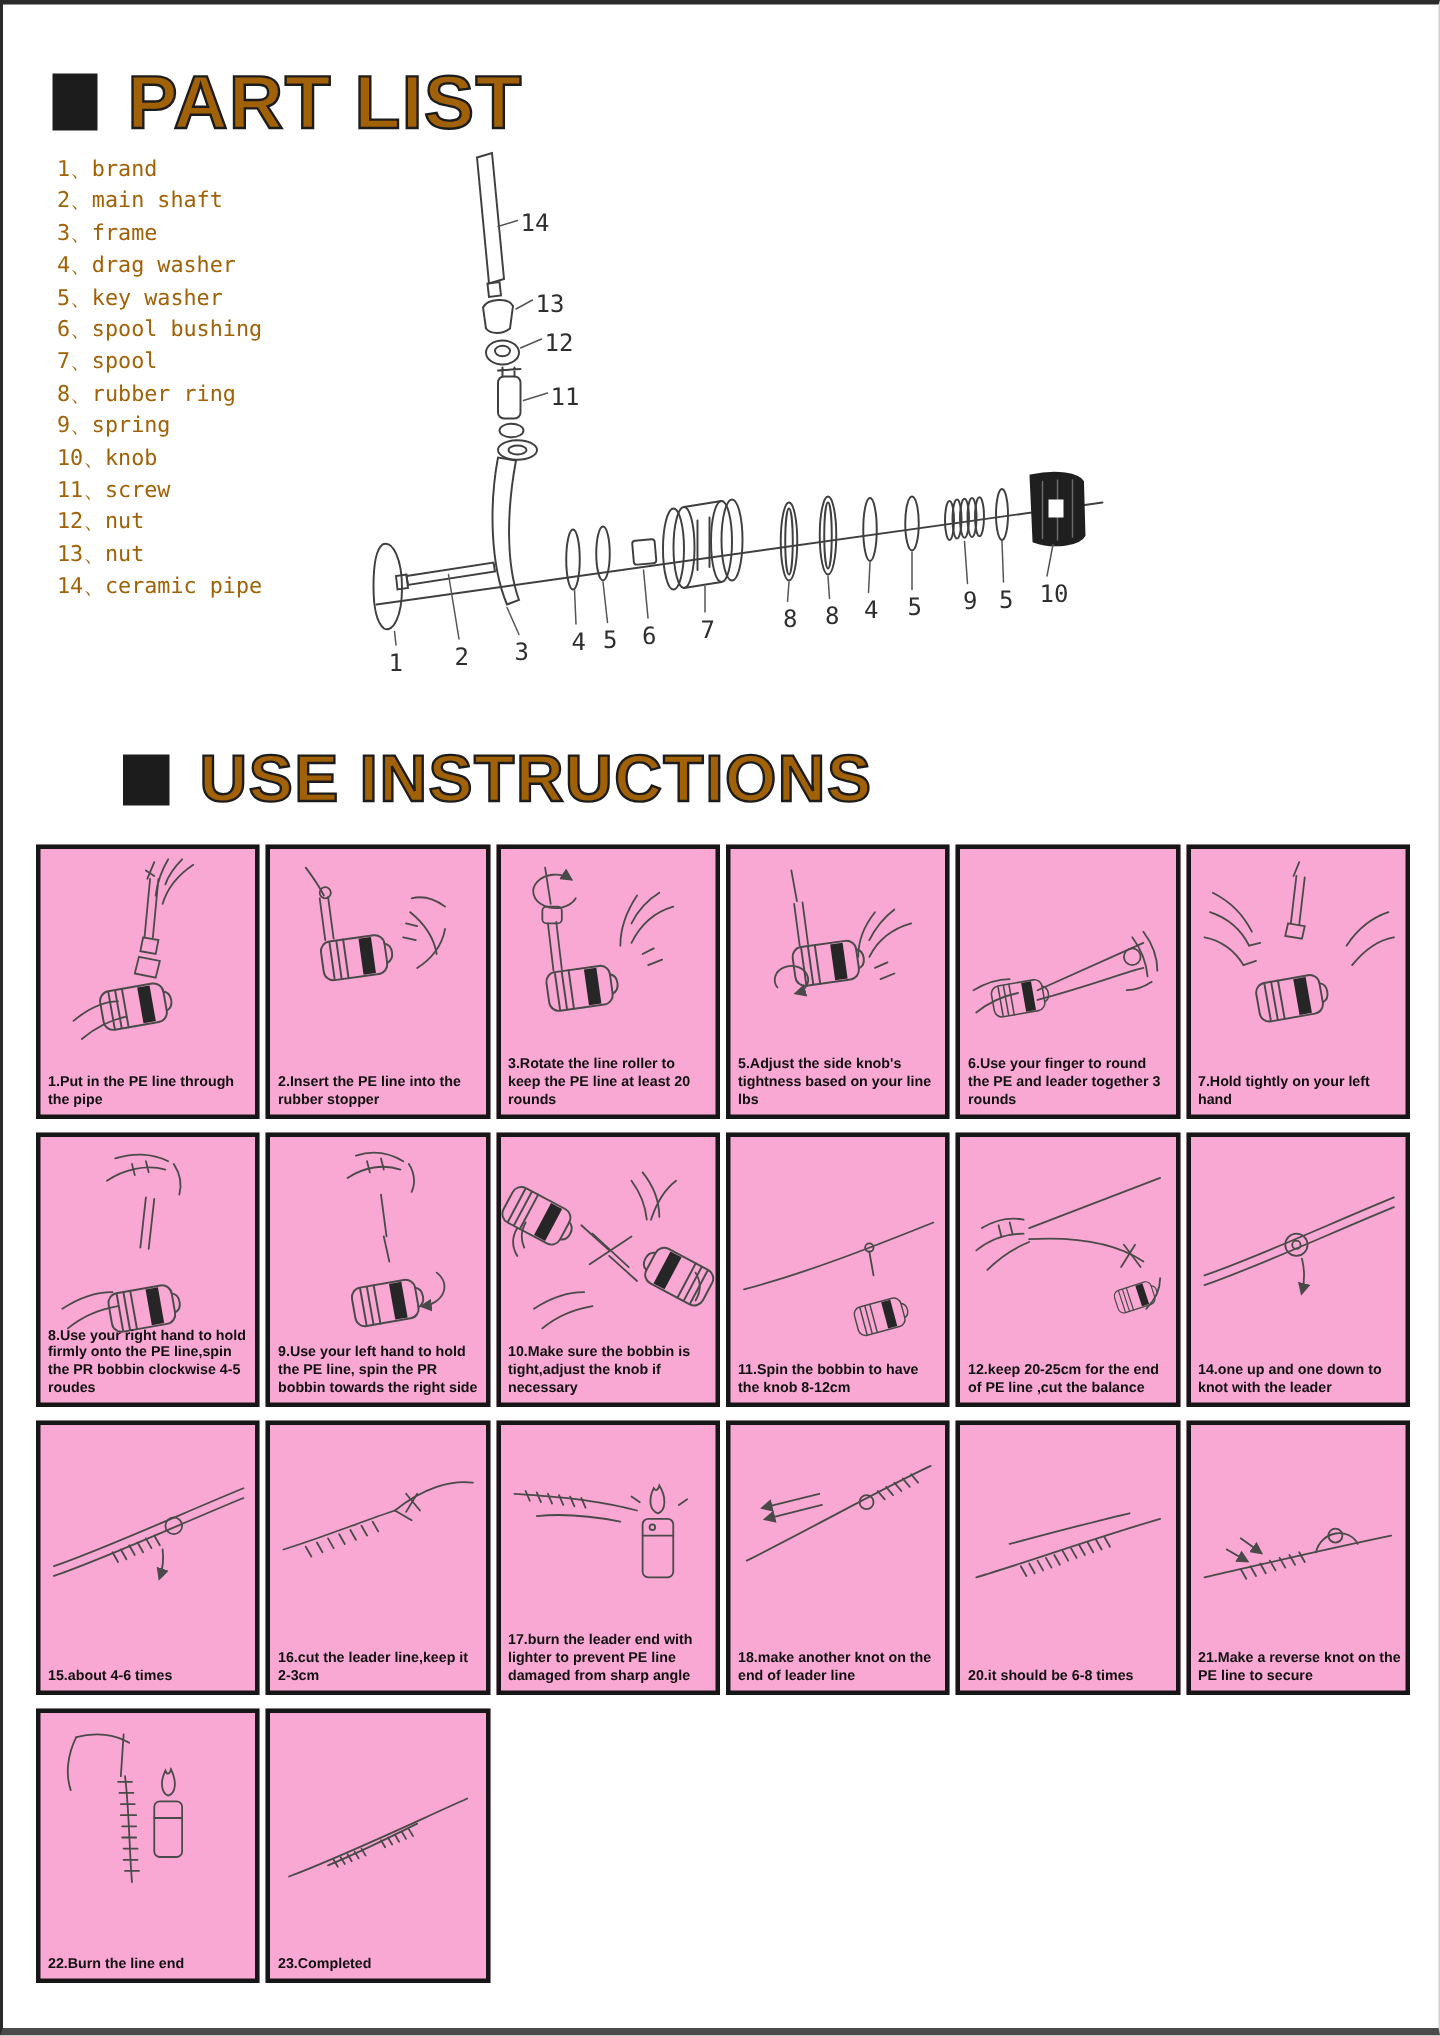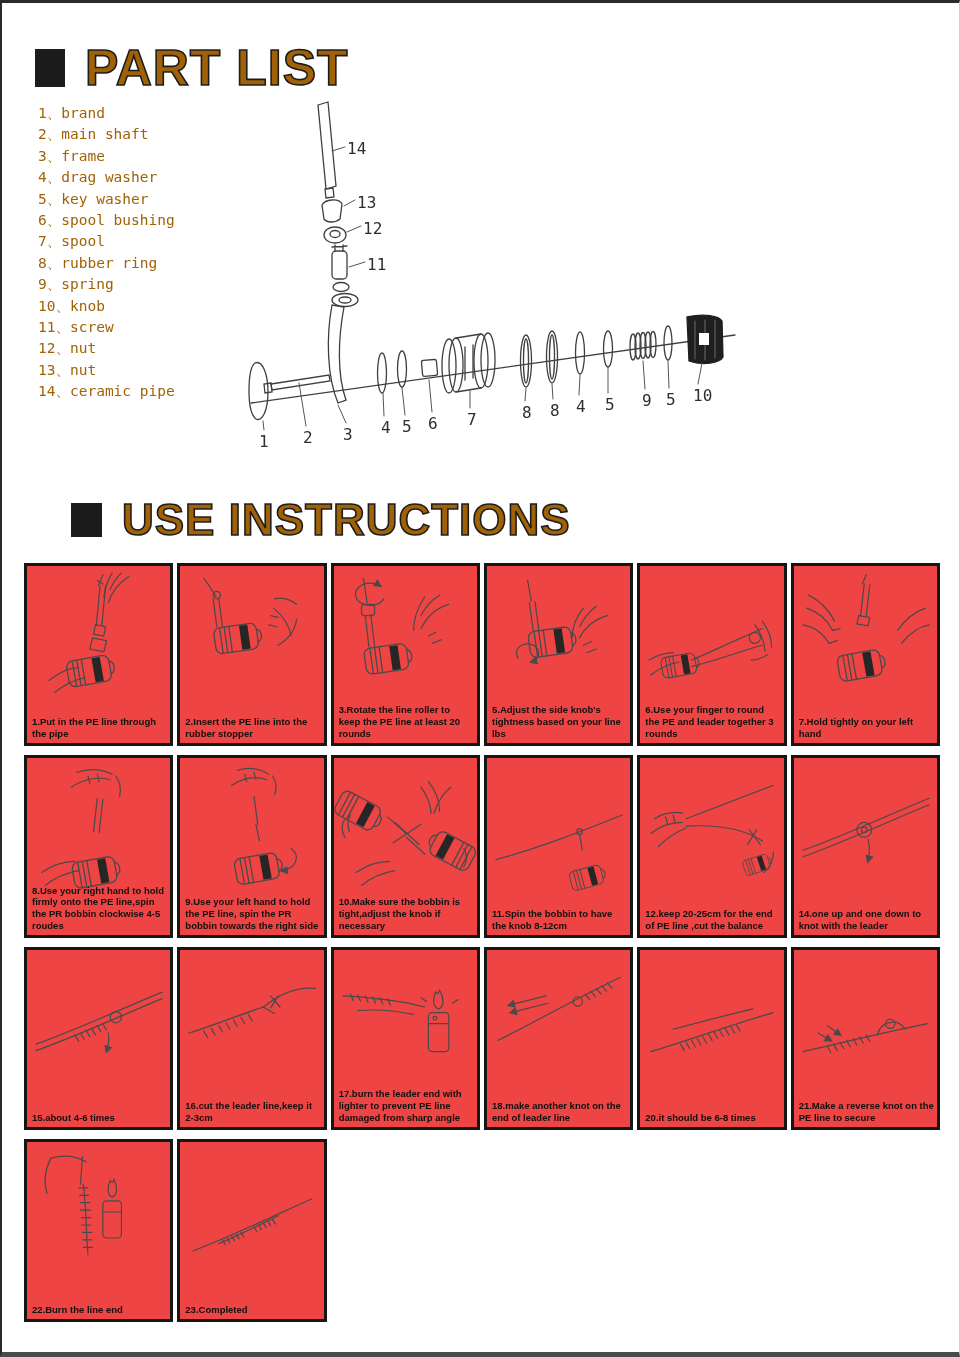--- a/index.html
+++ b/index.html
@@ -22,21 +22,21 @@
   }
   .section-title .bullet{background:#1c1c1c;display:inline-block;}
   .section-title h1{
     margin:0;font-weight:700;letter-spacing:1px;color:#a16207;
     -webkit-text-stroke:1.6px #1c1c1c;
     font-family:"Liberation Sans",sans-serif;
   }
   #part-title{left:33px;top:36px;}
   #part-title .bullet{width:30px;height:38px;}
   #part-title h1{font-size:50px;}
-  #use-title{left:29px;top:492px;padding-left:40px;}
+  #use-title{left:40px;top:492px;padding-left:40px;}
   #use-title .bullet{width:31px;height:34px;}
   #use-title h1{font-size:44px;}
 
   .parts{
     position:absolute;left:36px;top:100px;
     margin:0;padding:0;list-style:none;
     font-family:"DejaVu Sans Mono",monospace;
     font-size:14.5px;line-height:21.4px;color:#a16207;
   }
   .diagram{position:absolute;left:233px;top:86px;width:510px;height:385px;}
@@ -46,21 +46,21 @@
     font-family:"DejaVu Sans Mono",monospace;
     font-size:16px;color:#2e2e2e;
   }
 
   .grid{
     position:absolute;left:22px;top:560px;width:916px;
     display:grid;grid-template-columns:repeat(6,1fr);
     column-gap:4px;row-gap:9px;
   }
   .panel{
-    position:relative;height:177px;background:#ef4444;
+    position:relative;height:177px;background:#f9a8d4;
     border:3px solid #161616;overflow:hidden;
   }
   .panel svg{display:block;width:100%;height:130px;margin-top:5px;}
   .panel figcaption{
     position:absolute;left:5px;right:3px;bottom:3px;
     font-size:9.5px;font-weight:bold;color:#101010;line-height:1.25;
     font-family:"Liberation Sans",sans-serif;
   }
   figure{margin:0;}
 </style>

